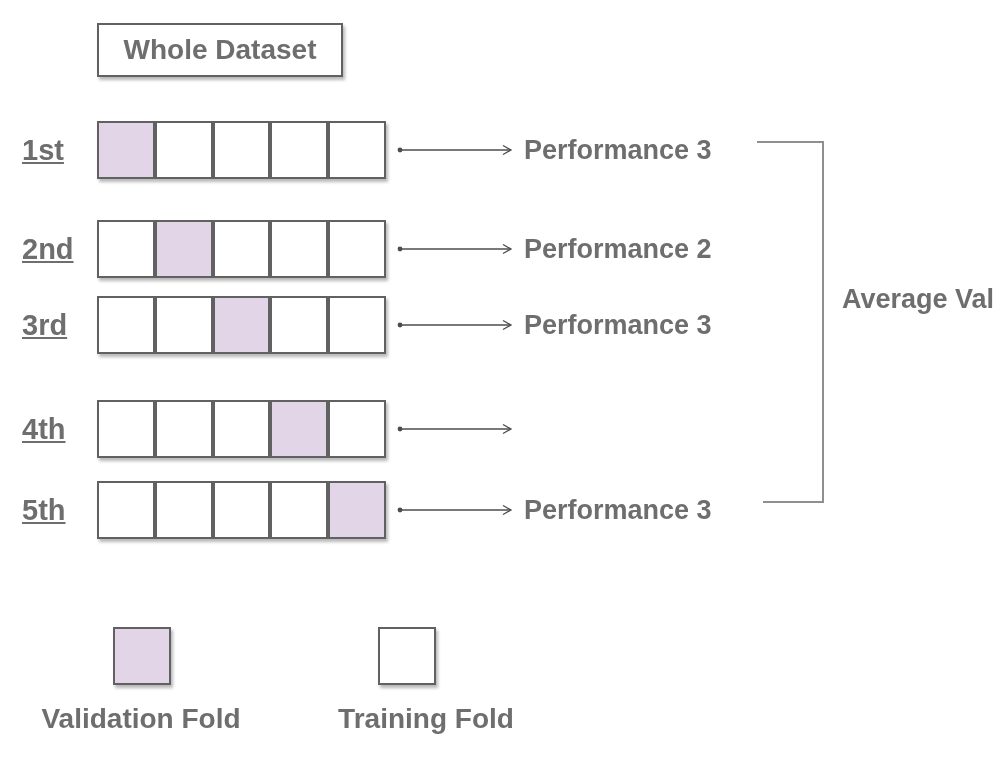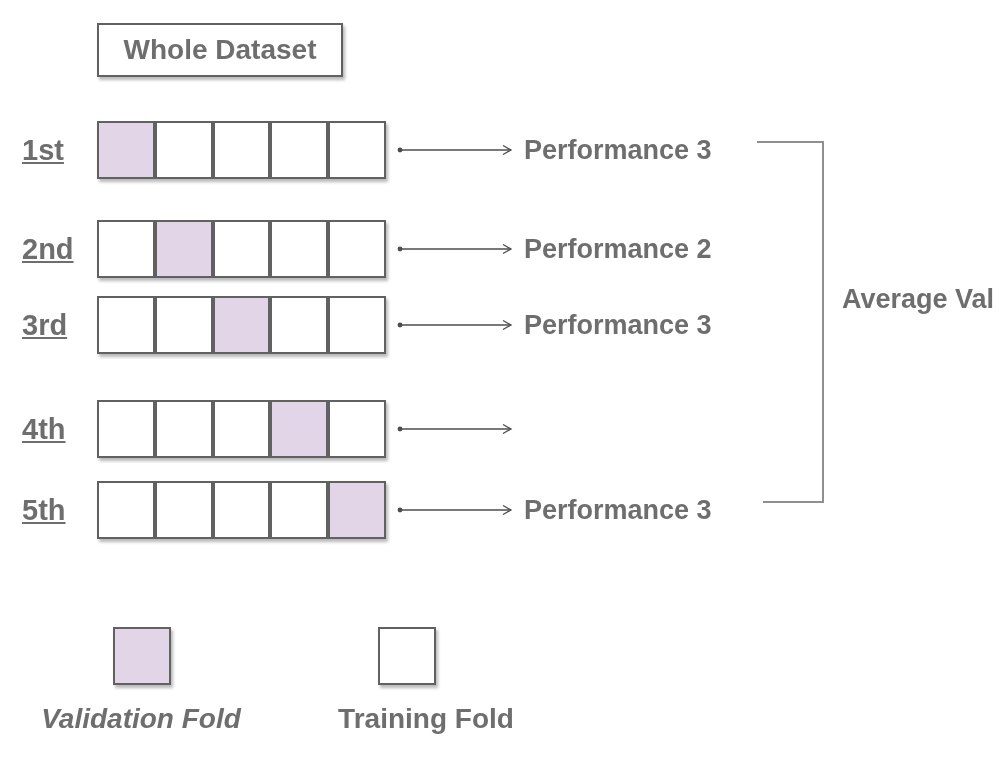--- a/index.html
+++ b/index.html
@@ -77,21 +77,21 @@
     box-shadow: 2px 3px 3px rgba(0,0,0,0.28);
   }
   .swatch-validation { left: 113px; top: 627px; background: var(--validation-fill, #e1d5e7); }
   .swatch-training   { left: 378px; top: 627px; background: #ffffff; }
   .legend-label {
     top: 703px;
     transform: translateX(-50%);
     font-size: 28px; font-weight: 700;
     white-space: nowrap;
   }
-  .legend-label-validation { left: 141px; font-style: italic; }
+  .legend-label-validation { left: 141px; }
   .legend-label-training   { left: 426px; }
 </style>
 </head>
 <body>
 
 <div class="abs dataset-box">
   <span>Whole Dataset</span>
 </div>
 
 <div class="abs fold-row" style="top:121px">

